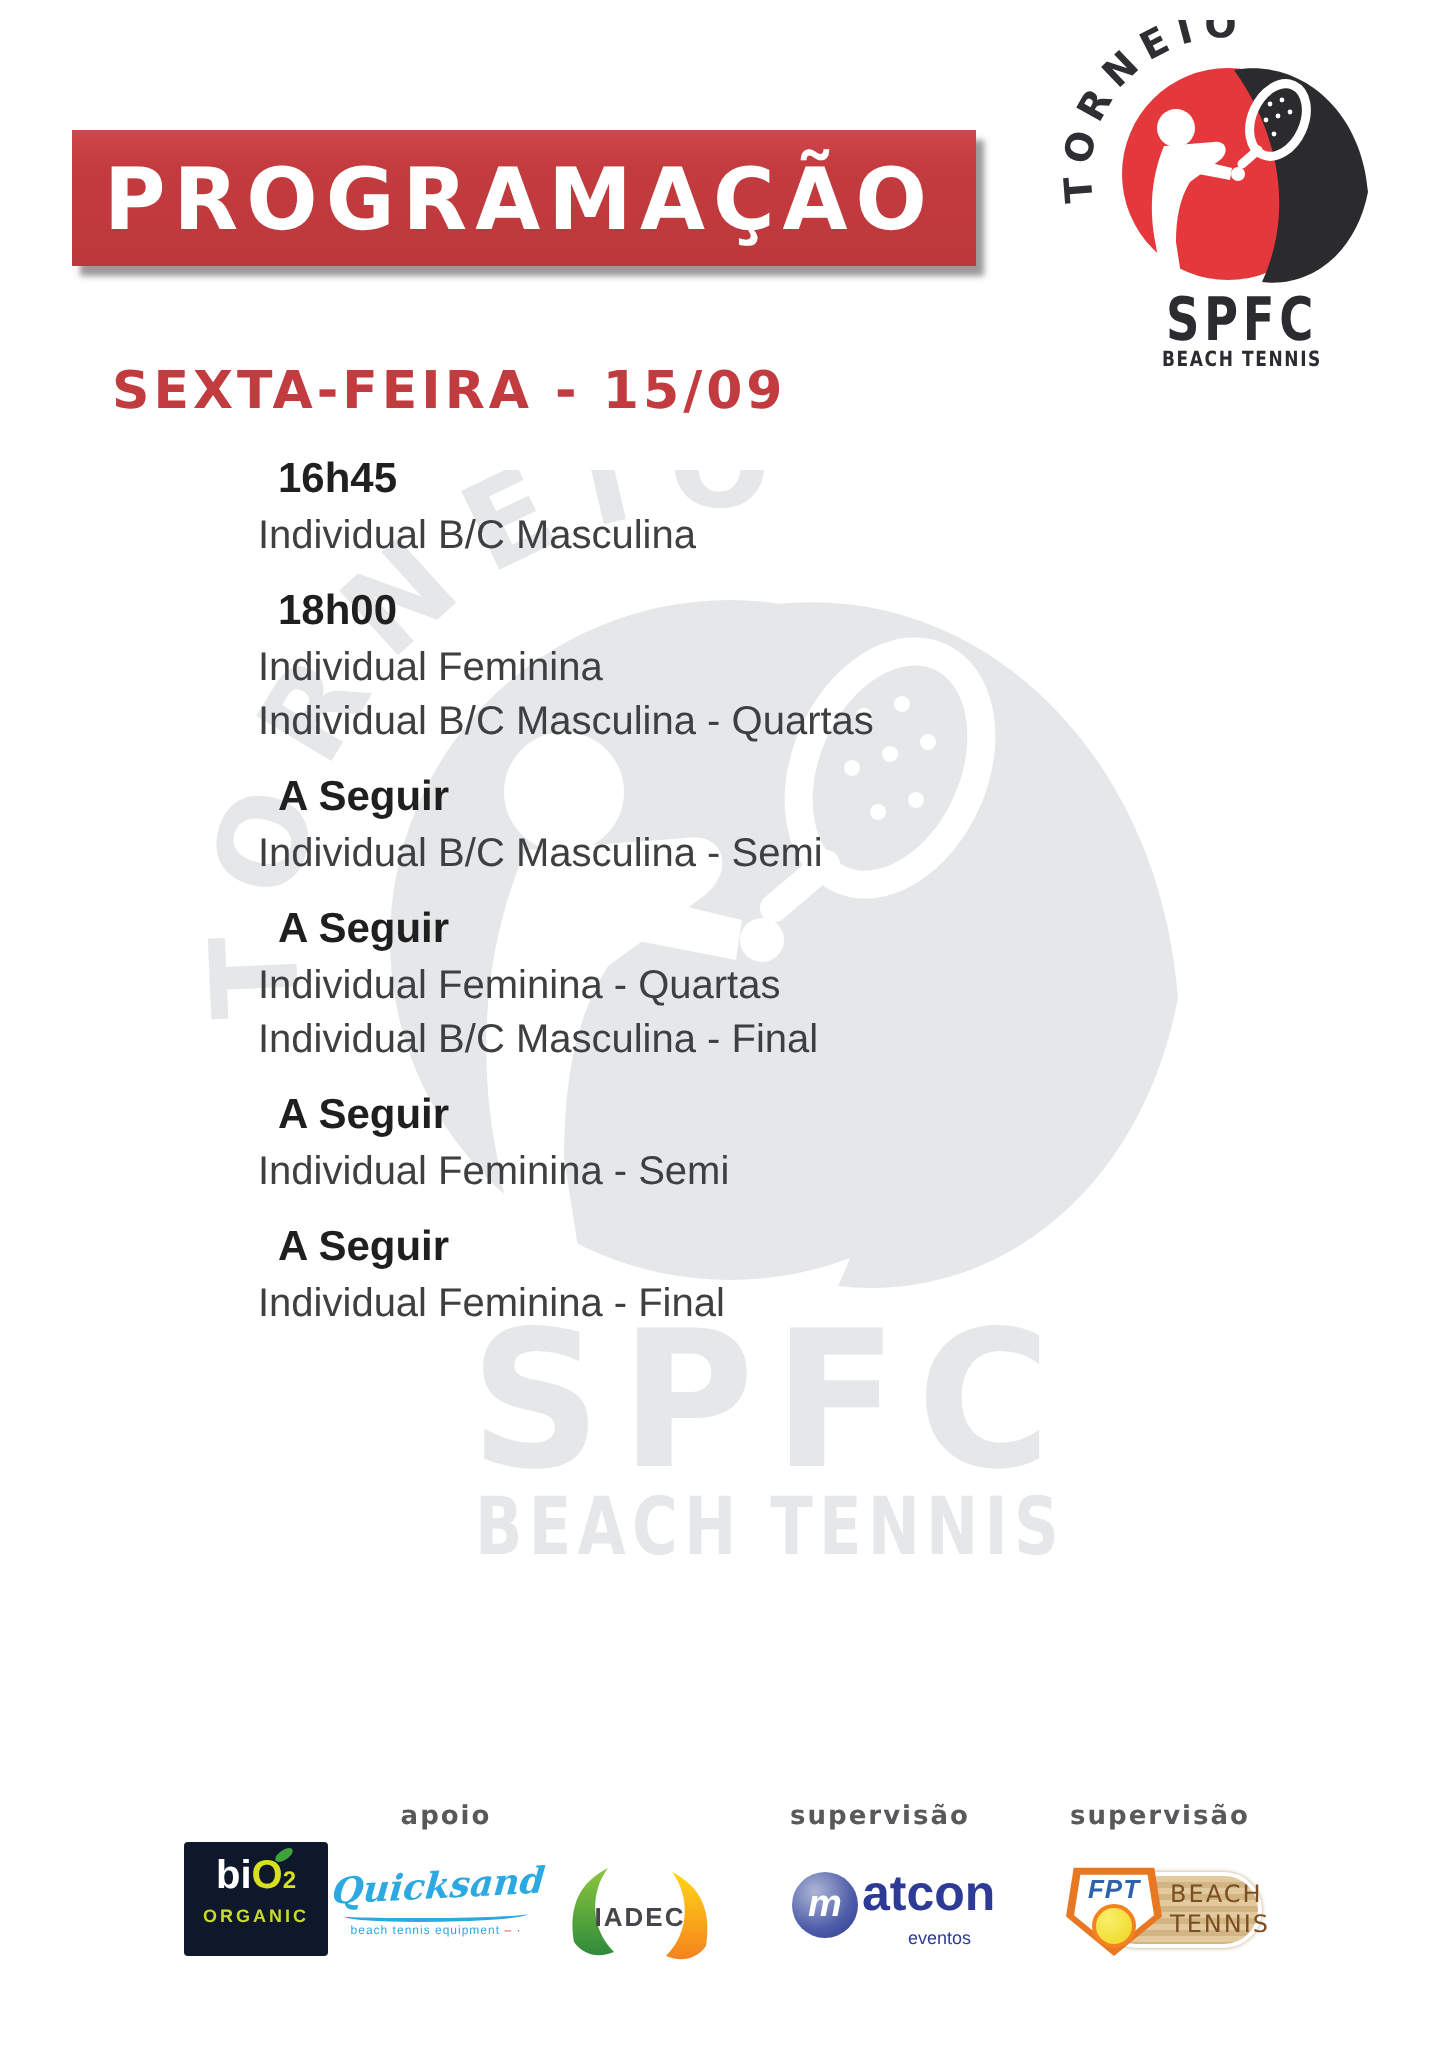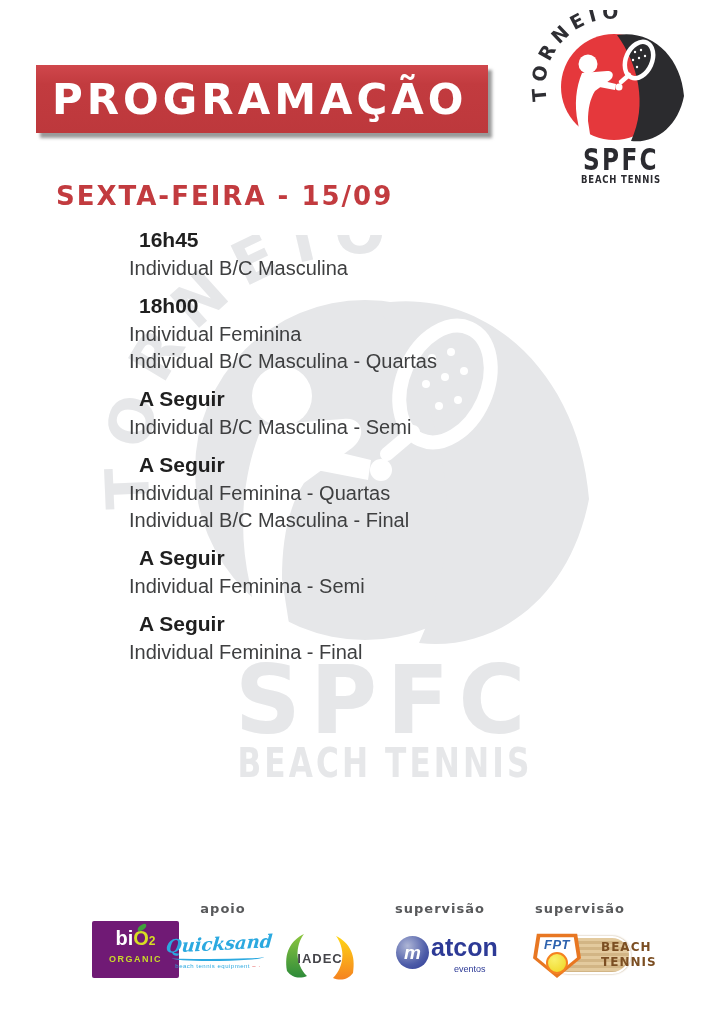--- a/index.html
+++ b/index.html
@@ -21,21 +21,21 @@
   .time{font-size:21px;font-weight:bold;color:#1f1f1f;line-height:30px;margin-left:24px;}
   .event{font-size:20px;color:#3e3f40;line-height:27px;margin-left:14px;}
   
   .wm{position:absolute;left:95px;top:235px;z-index:0;}
   .logo{position:absolute;left:525px;top:10px;z-index:2;}
   
   .footer-label{position:absolute;top:901px;transform:translateX(-50%);font-size:13px;
                 color:#58595b;font-weight:bold;letter-spacing:1px;
                 font-family:"DejaVu Sans", sans-serif;}
   .lbl-apoio{left:223px;} .lbl-org{left:440px;} .lbl-sup{left:580px;}
-  .bio2{position:absolute;left:92px;top:921px;width:87px;height:57px;background:#701a75;
+  .bio2{position:absolute;left:92px;top:921px;width:72px;height:57px;background:#0f172a;
         border-radius:2px;text-align:center;box-sizing:border-box;padding-top:6px;}
   .bio2-word{font-size:20px;font-weight:bold;line-height:22px;}
   .bio2-bi{color:#ffffff;} .bio2-o{color:#d7df23;} 
   .bio2-two{color:#d7df23;font-size:12px;font-weight:bold;}
   .bio2-leaf{position:absolute;left:45px;top:4px;width:10px;height:5px;background:#3fa13b;
              border-radius:60% 40% 60% 40%;transform:rotate(-28deg);}
   .bio2-organic{color:#c9db2a;font-size:9px;font-weight:bold;letter-spacing:1.5px;margin-top:2px;}
   .quicksand{position:absolute;left:166px;top:933px;width:104px;text-align:center;}
   .qs-name{display:inline-block;color:#2ba9e0;font-size:18px;font-weight:bold;font-style:italic;
            transform:rotate(-3deg) skewX(-8deg);font-family:"DejaVu Serif", serif;}
@@ -57,21 +57,21 @@
             border:2px solid #fff;box-shadow:0 0 2px #b9a07a;box-sizing:border-box;}
   .fpt-shield{position:absolute;left:0;top:0;width:48px;height:47px;
               clip-path:polygon(8% 6%, 92% 6%, 100% 58%, 50% 100%, 0 58%);background:#e87722;}
   .fpt-shield-inner{position:absolute;left:4px;top:4px;width:40px;height:39px;
               clip-path:polygon(8% 6%, 92% 6%, 100% 58%, 50% 100%, 0 58%);background:#ffffff;}
   .fpt-name{position:absolute;left:0;top:6px;width:48px;text-align:center;color:#2d62ae;
             font-size:13px;font-weight:bold;font-style:italic;letter-spacing:.5px;}
   .fpt-ball{position:absolute;left:13px;top:21px;width:22px;height:22px;border-radius:50%;
             background:radial-gradient(circle at 35% 30%, #f9f06b, #efd520);
             border:2px solid #f58220;box-sizing:border-box;}
-  .fpt-beach{position:absolute;left:68px;top:9px;color:#7b4e22;font-size:12px;font-weight:bold;
+  .fpt-beach{position:absolute;left:52px;top:9px;color:#7b4e22;font-size:12px;font-weight:normal;
              letter-spacing:1px;font-family:"DejaVu Sans", sans-serif;line-height:15px;}
 </style>
 </head>
 <body>
 
 <div class="page">
 
   <svg class="wm" width="545" height="560" viewBox="0 0 545 560">
     <path d="M104 375 A217 217 0 0 1 378 47" id="wmArc" fill="none"></path>
     <circle cx="270" cy="235" r="170" fill="#e6e7e9"></circle>

